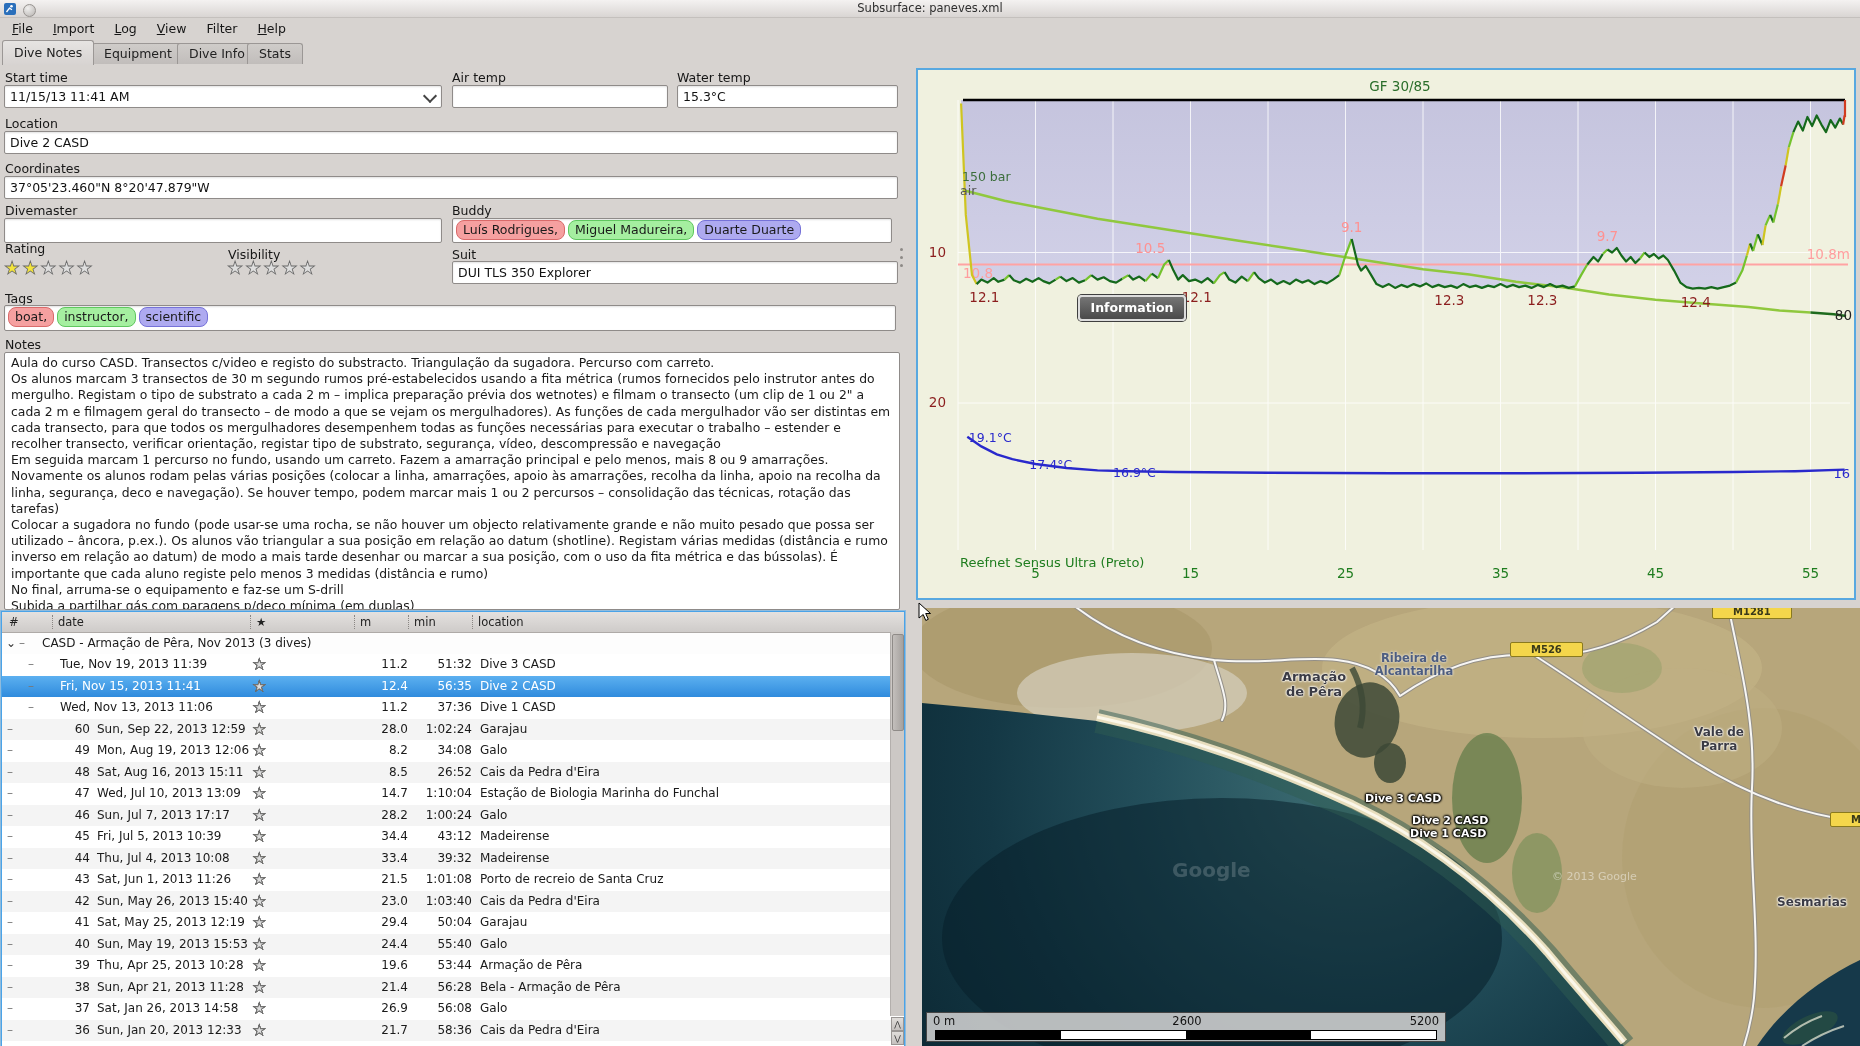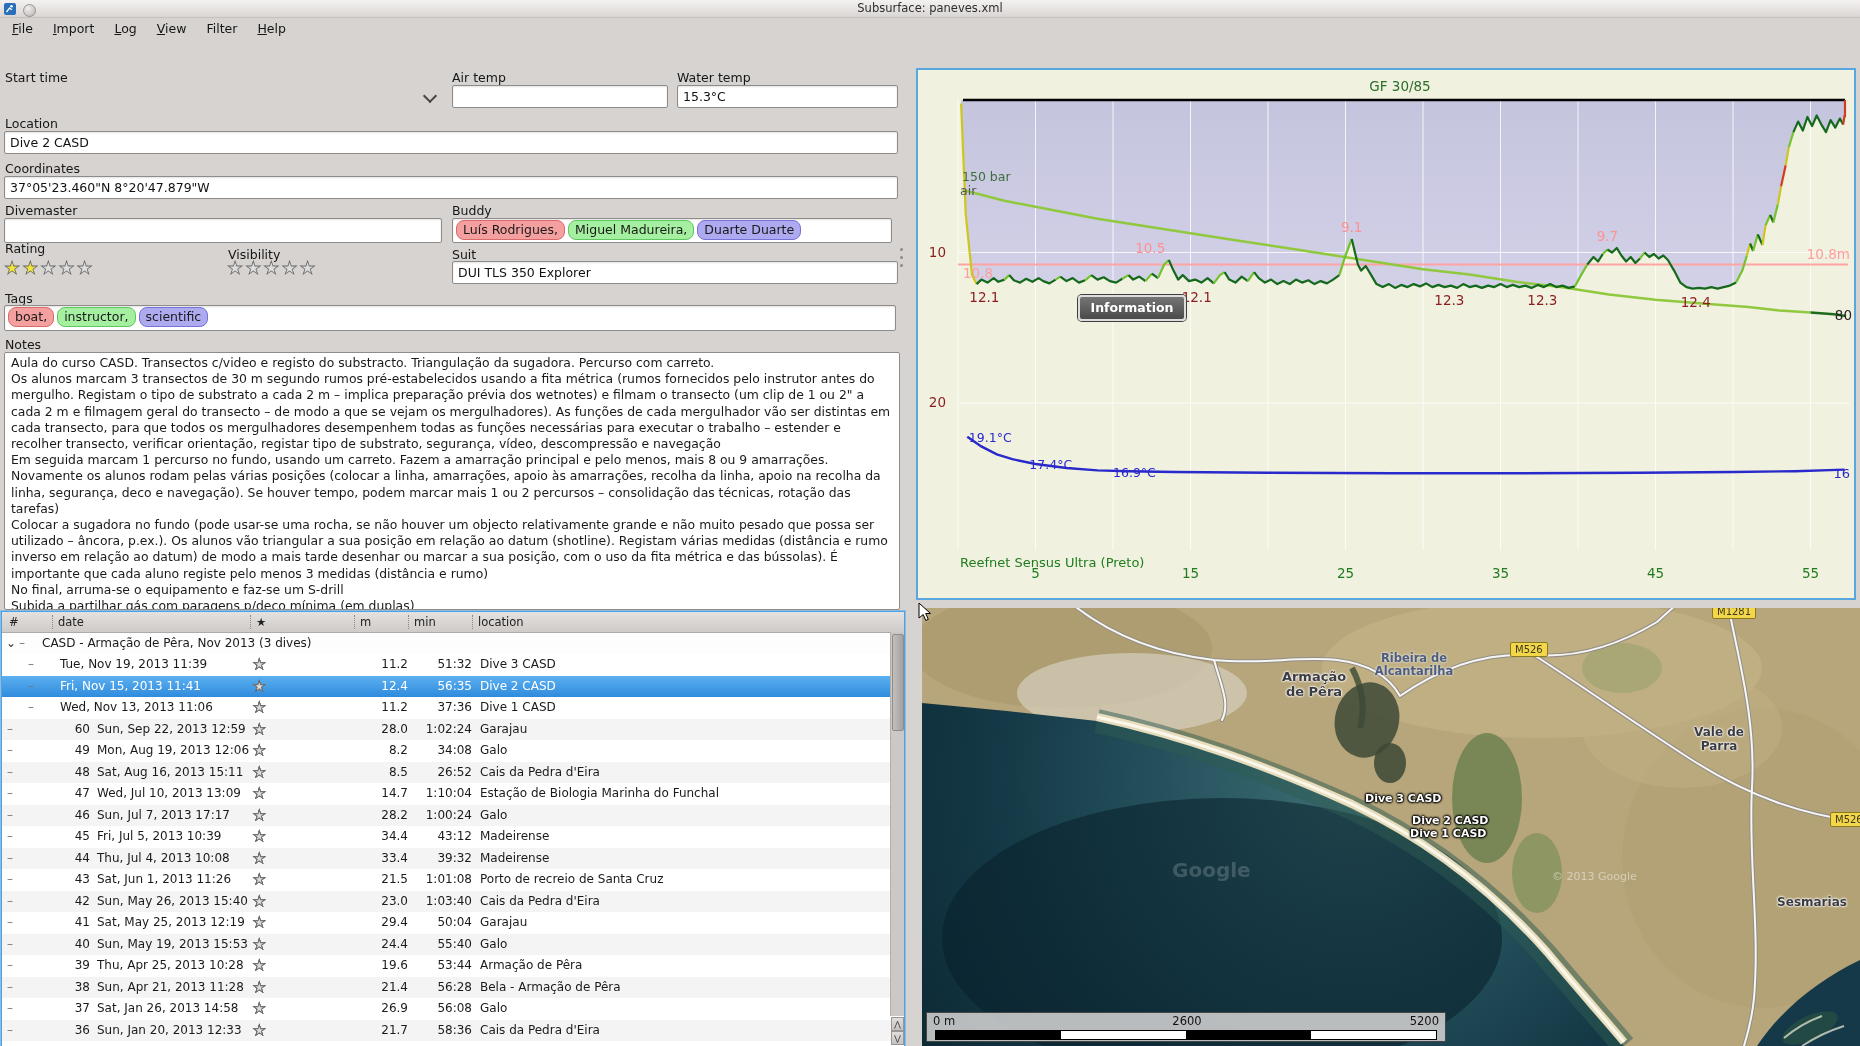--- a/index.html
+++ b/index.html
@@ -79,21 +79,21 @@
             text-align:center;line-height:22px}
   .map-box{position:absolute;left:14px;top:568px;width:938px;height:438px;overflow:hidden;background:#b7a67b}
   .map-box svg{position:absolute;left:0;top:0}
   .map-label{position:absolute;text-align:center;line-height:1.15}
   .town{font-size:13px;color:#3b3b44;font-weight:bold;
         text-shadow:0 0 2px #fff,0 0 2px #fff,0 0 3px #fff}
   .town.small{font-size:12px}
   .river{font-size:11.5px;color:#4d5d80;font-weight:bold;
          text-shadow:0 0 2px #e8e4da,0 0 3px #e8e4da}
   .badge{position:absolute;background:#f4d64b;border:1px solid #8a7a1e;border-radius:2px;
-         font-size:10px;font-weight:normal;color:#3a3a1a;padding:0 4px;line-height:13px}
+         font-size:10px;font-weight:bold;color:#3a3a1a;padding:0 20px;line-height:13px}
   .divesite{position:absolute;font-size:11px;font-weight:bold;color:#fff;white-space:nowrap;
             text-shadow:0 1px 2px #000,0 -1px 2px #000,1px 0 2px #000,-1px 0 2px #000}
   .watermark{position:absolute;color:rgba(255,255,255,.45);font-size:11px}
   .watermark.big{font-size:20px;color:rgba(255,255,255,.18);font-weight:bold}
   .scalebar{position:absolute;left:4px;top:404px;width:520px;height:30px;
             background:rgba(208,208,208,.88);border:1px solid #444;box-sizing:border-box}
   .sb-lbl{position:absolute;top:1px;font-size:11.5px;color:#111}
   .sb-bar{position:absolute;left:8px;right:8px;top:17px;height:8px;border:1px solid #000;display:flex}
   .sb-seg{flex:1}
   .cursor{position:absolute;left:10px;top:562px;z-index:5}
@@ -107,22 +107,29 @@
     <circle cx="7.5" cy="3.2" r="1.3" fill="#fff"></circle>
     <path d="M2.5 9 L5.5 5.2 L8 6.8" stroke="#fff" stroke-width="1.3" fill="none"></path>
   </svg>
   <span class="win-btn"></span>
   <span>Subsurface: paneves.xml</span>
 </div>
 
 <div class="menubar" id="menubar"><span class="menu-item"><u>F</u>ile</span><span class="menu-item"><u>I</u>mport</span><span class="menu-item"><u>L</u>og</span><span class="menu-item"><u>V</u>iew</span><span class="menu-item">Filter</span><span class="menu-item"><u>H</u>elp</span></div>
 
 <div class="left-col">
+  <div class="tabbar" style="left:0;top:0;width:908px">
+    <div class="tab active" style="left:2px">Dive Notes</div>
+    <div class="tab" style="left:92px">Equipment</div>
+    <div class="tab" style="left:177px">Dive Info</div>
+    <div class="tab" style="left:247px">Stats</div>
+  </div>
 
   <div class="lbl" style="left:5px;top:30px">Start time</div>
+  <input class="inp" style="left: 4px; top: 45px; width: 426px;" value="11/15/13 11:41 AM">
   <span class="combo-arrow" style="left:425px;top:51px"></span>
   <div class="lbl" style="left:452px;top:30px">Air temp</div>
   <input class="inp" style="left: 452px; top: 45px; width: 204px;">
   <div class="lbl" style="left:677px;top:30px">Water temp</div>
   <input class="inp" style="left: 677px; top: 45px; width: 209px;" value="15.3°C">
 
   <div class="lbl" style="left:5px;top:76px">Location</div>
   <input class="inp" style="left: 4px; top: 91px; width: 882px;" value="Dive 2 CASD">
 
   <div class="lbl" style="left:5px;top:121px">Coordinates</div>

